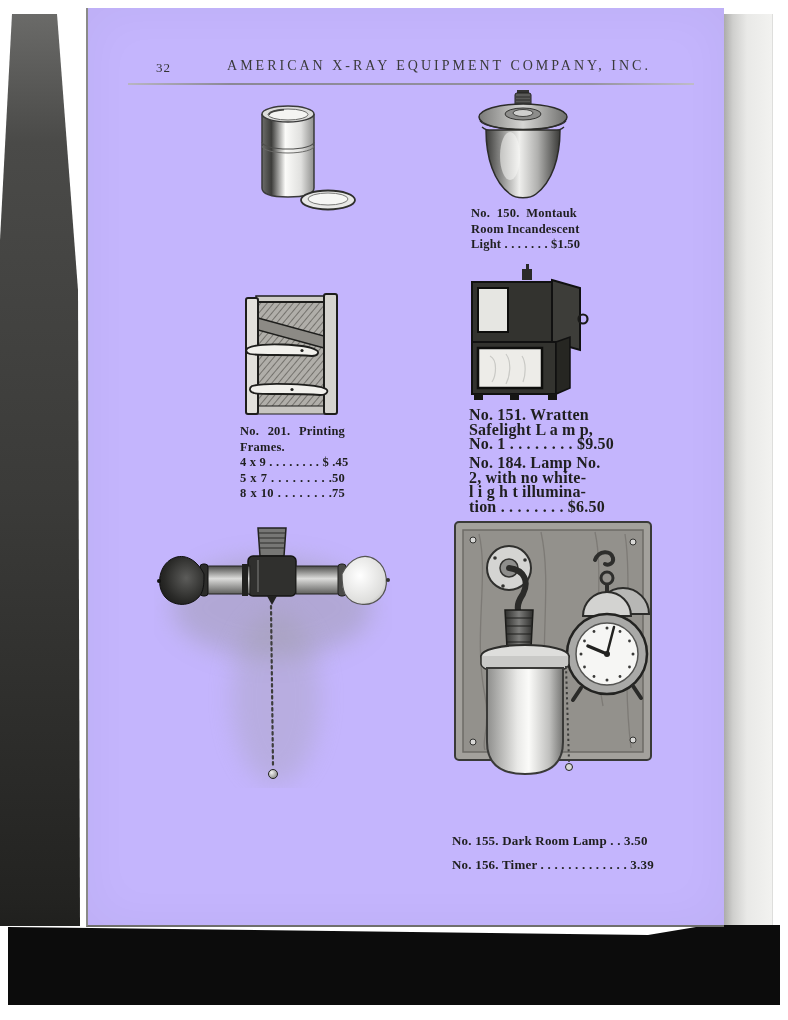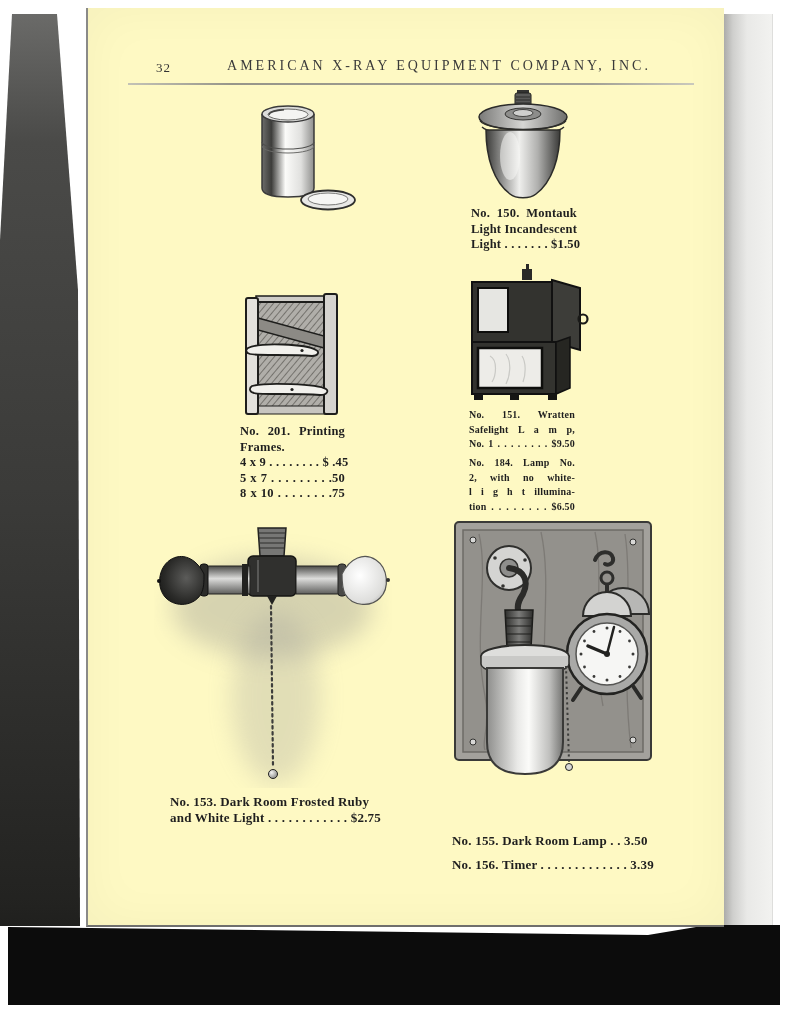--- a/index.html
+++ b/index.html
@@ -10,35 +10,35 @@
     clip-path:polygon(12px 14px,57px 14px,78px 290px,80px 926px,0px 926px,0px 240px);
     background:linear-gradient(180deg,#6e6e6c 0%,#4a4a48 14%,#3a3a38 50%,#232321 88%,#161614 100%);}
   
   .band-bottom{position:absolute;left:8px;top:925px;width:772px;height:80px;background:#0c0c0c;
     clip-path:polygon(0 2px,640px 10px,700px 0,772px 0,772px 80px,0 80px);}
   
   .page-edge{position:absolute;left:722px;top:14px;width:50px;height:911px;
     background:linear-gradient(90deg,#a4a4a2 0%,#cfcfcd 22%,#e9e9e7 50%,#f2f2f0 100%);
     border-right:1px solid #dededc;}
   
-  .sheet{position:absolute;left:86px;top:8px;width:636px;height:917px;background:#fef9c3;
+  .sheet{position:absolute;left:86px;top:8px;width:636px;height:917px;background:#c4b5fd;
     border-left:2px solid #8a8a88;border-bottom:2px solid #6f6f6d;
     box-shadow:inset 0 0 50px rgba(0,0,0,.04);}
   .sheet *{position:absolute;}
   .hdr-num{left:68px;top:52px;font-size:13px;letter-spacing:1px;color:#333;}
   .hdr-title{left:112px;top:50px;width:478px;text-align:center;font-size:14px;
     letter-spacing:3px;color:#3a3a3a;white-space:nowrap;}
   .hdr-rule{left:40px;top:75px;width:566px;height:2px;
     background:linear-gradient(90deg,#b5b5b3,#7d7d7b 18%,#8b8b89 82%,#bdbdbb);opacity:.8;}
   .cap{font-weight:700;letter-spacing:.2px;}
   .cap div{position:static;}
   .jl{text-align:justify;text-align-last:justify;white-space:nowrap;}
   .cl{white-space:nowrap;}
   .s12{font-size:12.5px;line-height:15.5px;}
-  .s12b{font-size:10px;line-height:14.5px;}
+  .s12b{font-size:16px;line-height:14.5px;}
   .s13{font-size:13px;line-height:16px;}
   .ill svg{position:static;display:block;}
 </style>
 </head>
 <body>
 
 <div class="stage">
   <div class="band-left"></div>
   <div class="page-edge"></div>
   <div class="band-bottom"></div>
@@ -256,21 +256,21 @@
         <path d="M36 140 L36 148 a44 11 0 0 0 88 0 L124 140" fill="#c9c9c7" stroke="#2c2c2a" stroke-width="1.5"></path>
         <path d="M42 152 L42 226 Q42 258 80 258 Q118 258 118 226 L118 152 Z" fill="url(#shg)" stroke="#3a3a38" stroke-width="2"></path>
         <line x1="121" y1="150" x2="124" y2="246" stroke="#3c3c3a" stroke-width="2" stroke-dasharray="2.2 3"></line>
         <circle cx="124" cy="251" r="3.5" fill="#d8d8d6" stroke="#222220"></circle>
       </svg>
     </div>
 
 
     <div class="cap s12" style="left:383px;top:198px;width:106px">
       <div class="jl">No. 150. Montauk</div>
-      <div class="jl">Light Incandescent</div>
+      <div class="jl">Room Incandescent</div>
       <div class="jl">Light . . . . . . . $1.50</div>
     </div>
 
     <div class="cap s12" style="left:152px;top:416px;width:105px">
       <div class="jl">No. 201. Printing</div>
       <div class="cl">Frames.</div>
       <div class="jl">4 x 9 . . . . . . . . $ .45</div>
       <div class="jl">5 x 7 . . . . . . . . .50</div>
       <div class="jl">8 x 10 . . . . . . . .75</div>
     </div>
@@ -281,24 +281,20 @@
       <div class="jl">No. 1 . . . . . . . . $9.50</div>
     </div>
 
     <div class="cap s12b" style="left:381px;top:448px;width:106px">
       <div class="jl">No. 184. Lamp No.</div>
       <div class="jl">2, with no white-</div>
       <div class="jl">l i g h t illumina-</div>
       <div class="jl">tion . . . . . . . . $6.50</div>
     </div>
 
-    <div class="cap s13" style="left:82px;top:786px;width:193px">
-      <div class="jl">No. 153. Dark Room Frosted Ruby</div>
-      <div class="jl">and White Light . . . . . . . . . . . . $2.75</div>
-    </div>
 
 
     <div class="cap s13" style="left:364px;top:825px;width:195px">
       <div class="jl">No. 155. Dark Room Lamp . . 3.50</div>
     </div>
 
     <div class="cap s13" style="left:364px;top:849px;width:195px">
       <div class="jl">No. 156. Timer . . . . . . . . . . . . . 3.39</div>
     </div>
 

